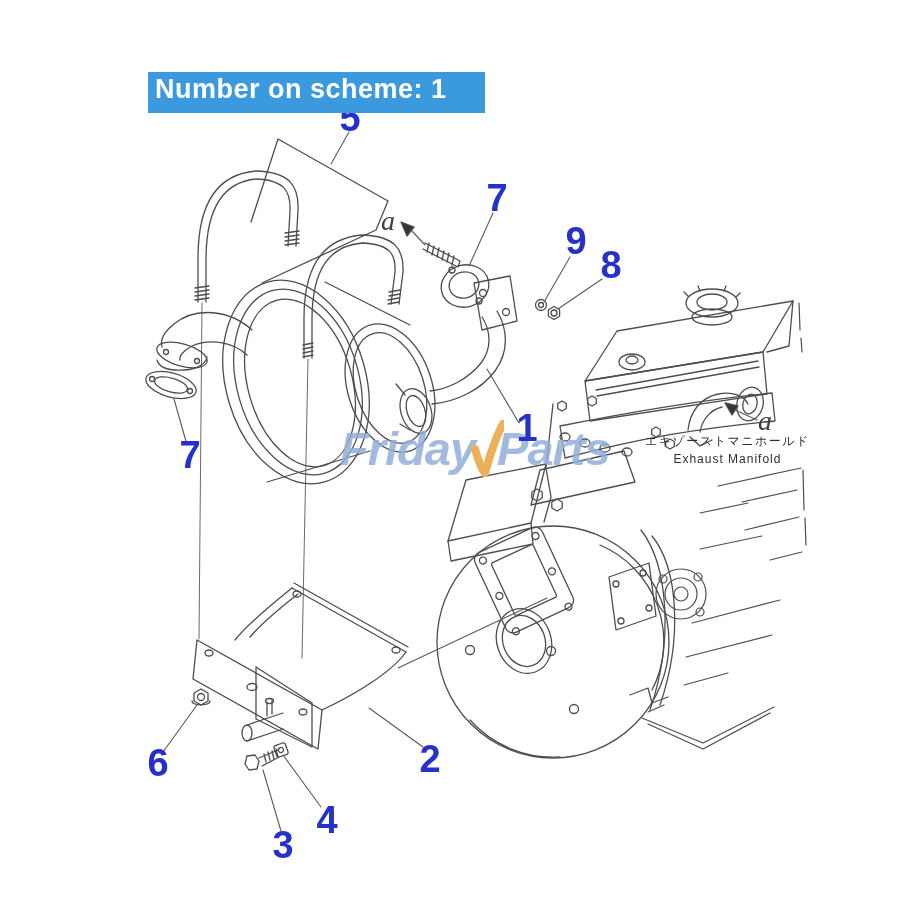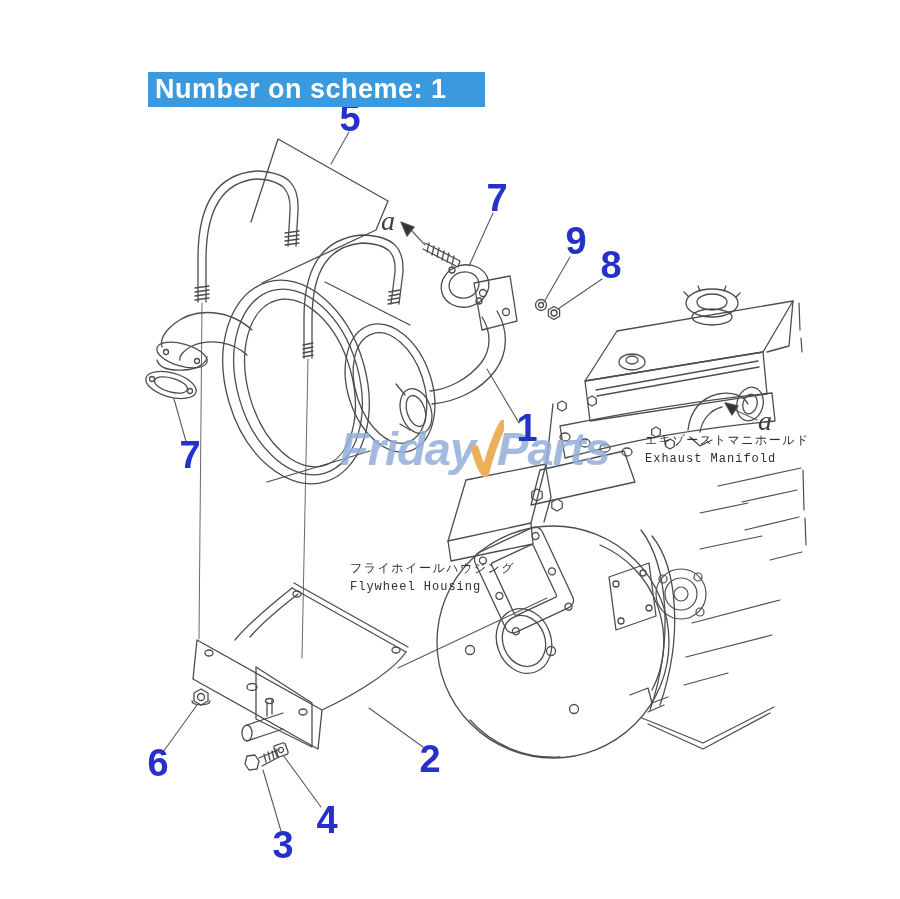--- a/index.html
+++ b/index.html
@@ -1,39 +1,39 @@
 <!DOCTYPE html>
 <html><head>
 <meta charset="utf-8">
 <style>
   html,body{margin:0;padding:0;background:#fff;}
   .stage{position:relative;width:900px;height:899px;background:#ffffff;overflow:hidden;
          font-family:"Liberation Sans",sans-serif;}
   .art{position:absolute;left:0;top:0;z-index:1;}
   .art *{vector-effect:non-scaling-stroke;}
 
-  .scheme-header{position:absolute;left:148px;top:72px;width:330px;height:35px;z-index:4;
+  .scheme-header{position:absolute;left:148px;top:72px;width:330px;height:41px;z-index:4;
     background:#3b9ade;color:#ffffff;font-weight:bold;font-size:27px;line-height:35px;
     padding-left:7px;letter-spacing:.5px;white-space:nowrap;}
 
   .watermark{position:absolute;left:340px;top:419px;z-index:2;white-space:nowrap;
     font-style:italic;font-weight:bold;font-size:47px;letter-spacing:-1px;
     color:rgba(146,174,215,.85);}
   .watermark .swoosh{display:inline-block;width:34px;height:58px;vertical-align:-12px;
     margin:0 -7px 0 -5px;}
 
   .callout{position:absolute;z-index:3;transform:translate(-50%,-50%);
     color:#2531c9;font-size:38px;font-weight:700;line-height:1;}
 
   .pos-label{position:absolute;z-index:3;transform:translate(-50%,-50%);
     font-family:"Liberation Serif",serif;font-style:italic;
     color:#3e3e3e;font-size:28px;line-height:1;}
 
-  .anno{position:absolute;z-index:2;color:#2e2e2e;text-align:left;white-space:nowrap;
-    font-family:Liberation Mono, monospace;}
+  .anno{position:absolute;z-index:2;color:#2e2e2e;text-align:center;white-space:nowrap;
+    font-family:Liberation Sans, sans-serif;}
   .anno .jp{display:block;font-size:12px;letter-spacing:1.5px;line-height:18px;}
   .anno .en{display:block;font-size:12px;letter-spacing:1px;line-height:19px;}
 </style>
 </head>
 <body>
 
 <div class="stage">
 
   <svg class="art" width="900" height="899" viewBox="0 0 900 899" fill="none" stroke="#4d4d4d" stroke-width="1.3" stroke-linecap="round" stroke-linejoin="round">
 
@@ -280,18 +280,14 @@
   <div class="callout" style="left:327px;top:820px">4</div>
   <div class="callout" style="left:283px;top:845px">3</div>
 
   <div class="pos-label" style="left:388px;top:221px">a</div>
   <div class="pos-label" style="left:765px;top:421px">a</div>
 
   <div class="anno" style="left:645px;top:432px">
     <span class="jp">エキゾーストマニホールド</span>
     <span class="en">Exhaust Manifold</span>
   </div>
-  <div class="anno" style="left:350px;top:560px">
-    <span class="jp">フライホイールハウジング</span>
-    <span class="en">Flywheel Housing</span>
-  </div>
 
 </div>
 
 </body></html>

